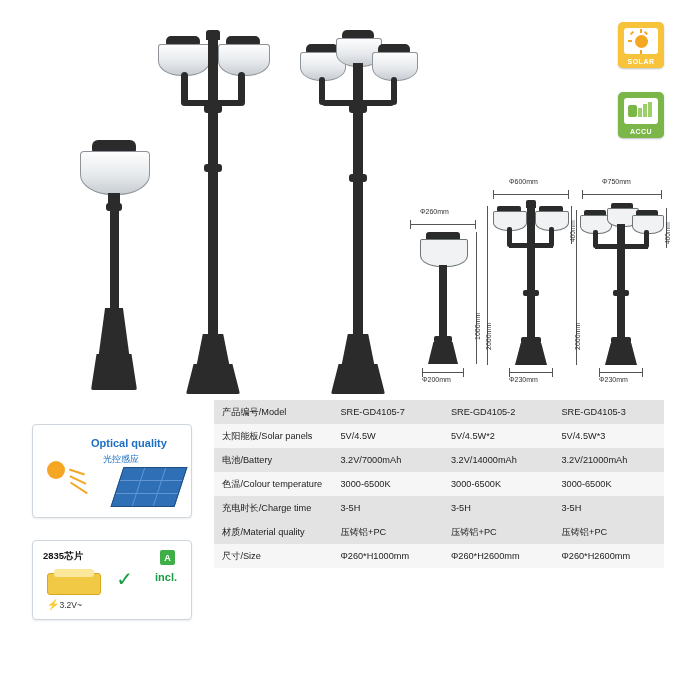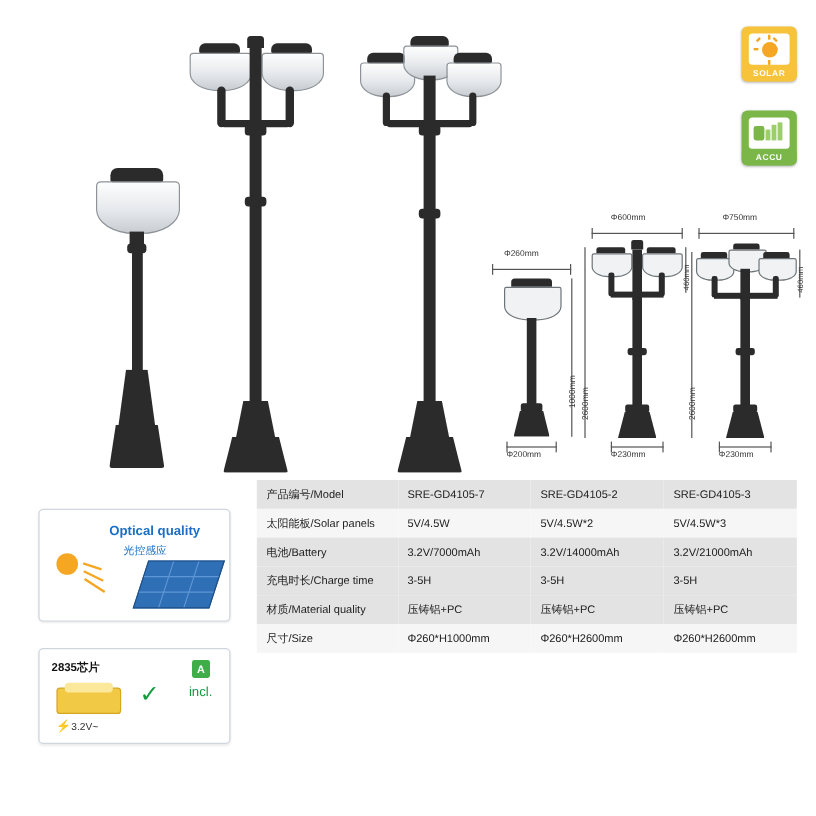--- a/index.html
+++ b/index.html
@@ -98,21 +98,21 @@
   #chip-card{
     position:absolute;left:32px;top:540px;width:158px;height:78px;
     background:#ffffff;border:1px solid #cfd6dd;border-radius:4px;
     box-shadow:0 1px 2px rgba(0,0,0,.08);
   }
   #chip-card .chip-ttl{position:absolute;left:10px;top:9px;font-size:9.5px;font-weight:bold;color:#111;}
   .chip-body{position:absolute;left:14px;top:32px;width:52px;height:20px;background:#f2c945;border-radius:3px;border:1px solid #d4a81f;}
   .chip-body:after{content:"";position:absolute;left:6px;top:-5px;width:40px;height:8px;background:#fbe89a;border-radius:3px;}
   .volt{position:absolute;left:14px;top:58px;font-size:8.5px;color:#333;}
   .bolt{color:#f5a623;font-size:10px;}
-  .incl{position:absolute;right:14px;top:30px;font-size:11px;color:#159b3f;font-weight:normal;}
+  .incl{position:absolute;right:14px;top:30px;font-size:11px;color:#159b3f;font-weight:bold;}
   .abadge{position:absolute;right:16px;top:9px;width:15px;height:15px;background:#3fae49;border-radius:2px;color:#fff;font-size:9px;display:flex;align-items:center;justify-content:center;font-weight:bold;}
   .checkmark{position:absolute;right:58px;top:28px;font-size:20px;color:#159b3f;line-height:1;}
 </style>
 </head>
 <body>
 
 <div class="root">
 
   <div class="badge" id="badge-solar">
     <div class="cap">
@@ -285,20 +285,26 @@
           <td class="v">5V/4.5W</td>
           <td class="v">5V/4.5W*2</td>
           <td class="v">5V/4.5W*3</td>
         </tr>
         <tr class="odd">
           <td class="k">电池/Battery</td>
           <td class="v">3.2V/7000mAh</td>
           <td class="v">3.2V/14000mAh</td>
           <td class="v">3.2V/21000mAh</td>
         </tr>
+        <tr class="even">
+          <td class="k">色温/Colour temperature</td>
+          <td class="v">3000-6500K</td>
+          <td class="v">3000-6500K</td>
+          <td class="v">3000-6500K</td>
+        </tr>
         <tr class="odd">
           <td class="k">充电时长/Charge time</td>
           <td class="v">3-5H</td>
           <td class="v">3-5H</td>
           <td class="v">3-5H</td>
         </tr>
         <tr class="odd">
           <td class="k">材质/Material quality</td>
           <td class="v">压铸铝+PC</td>
           <td class="v">压铸铝+PC</td>

